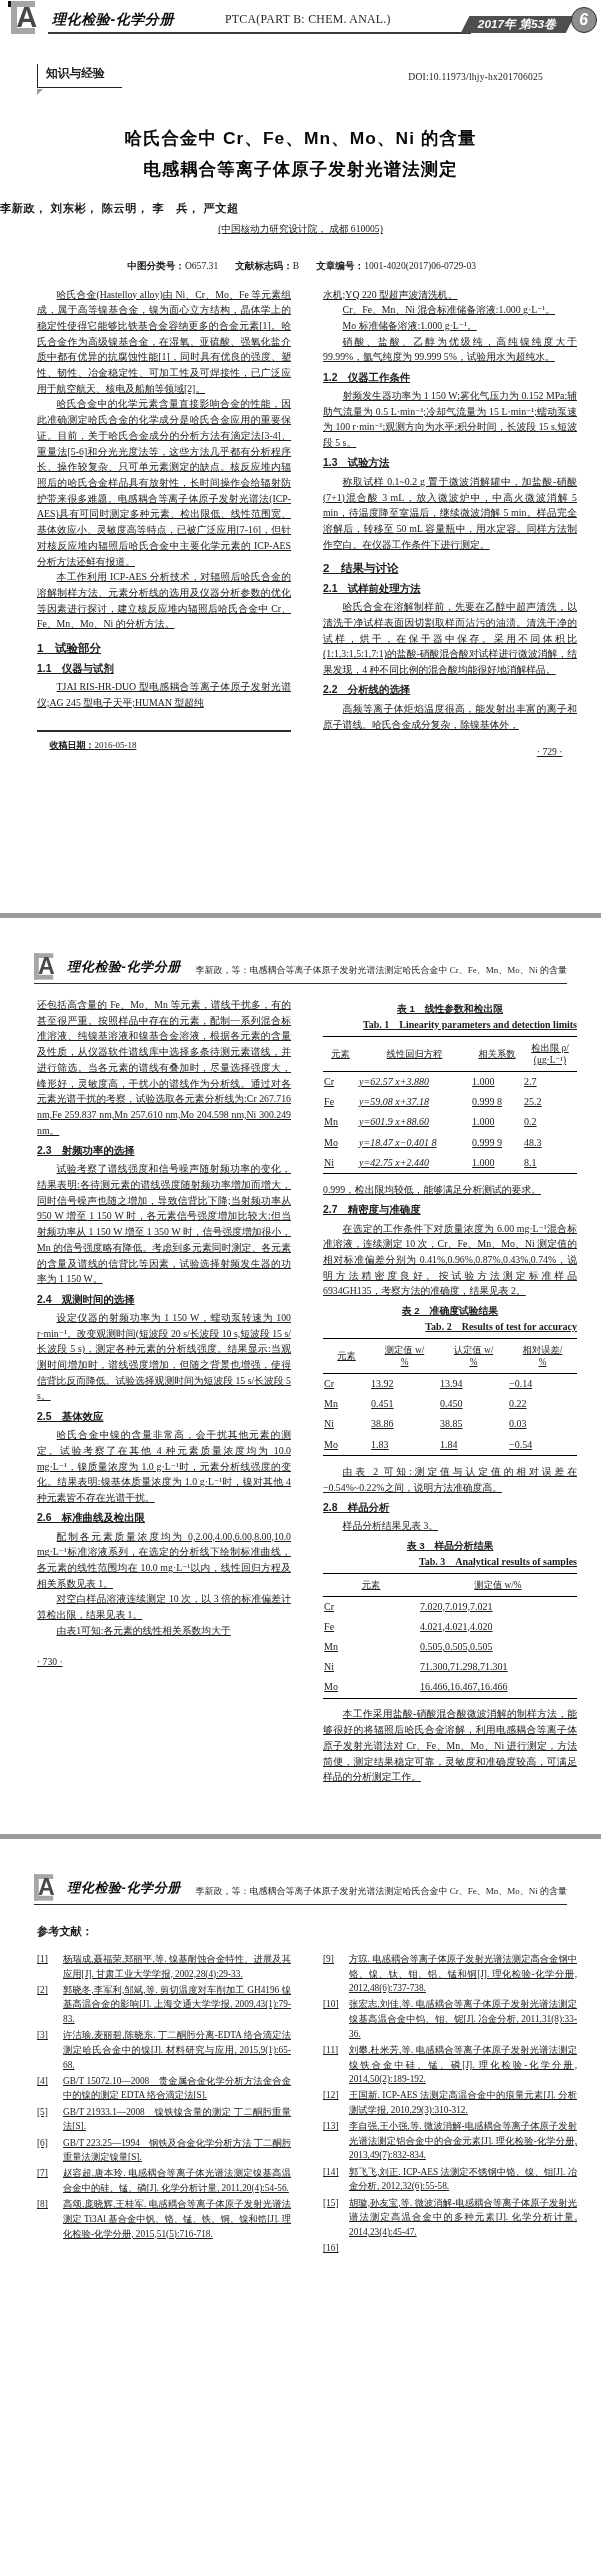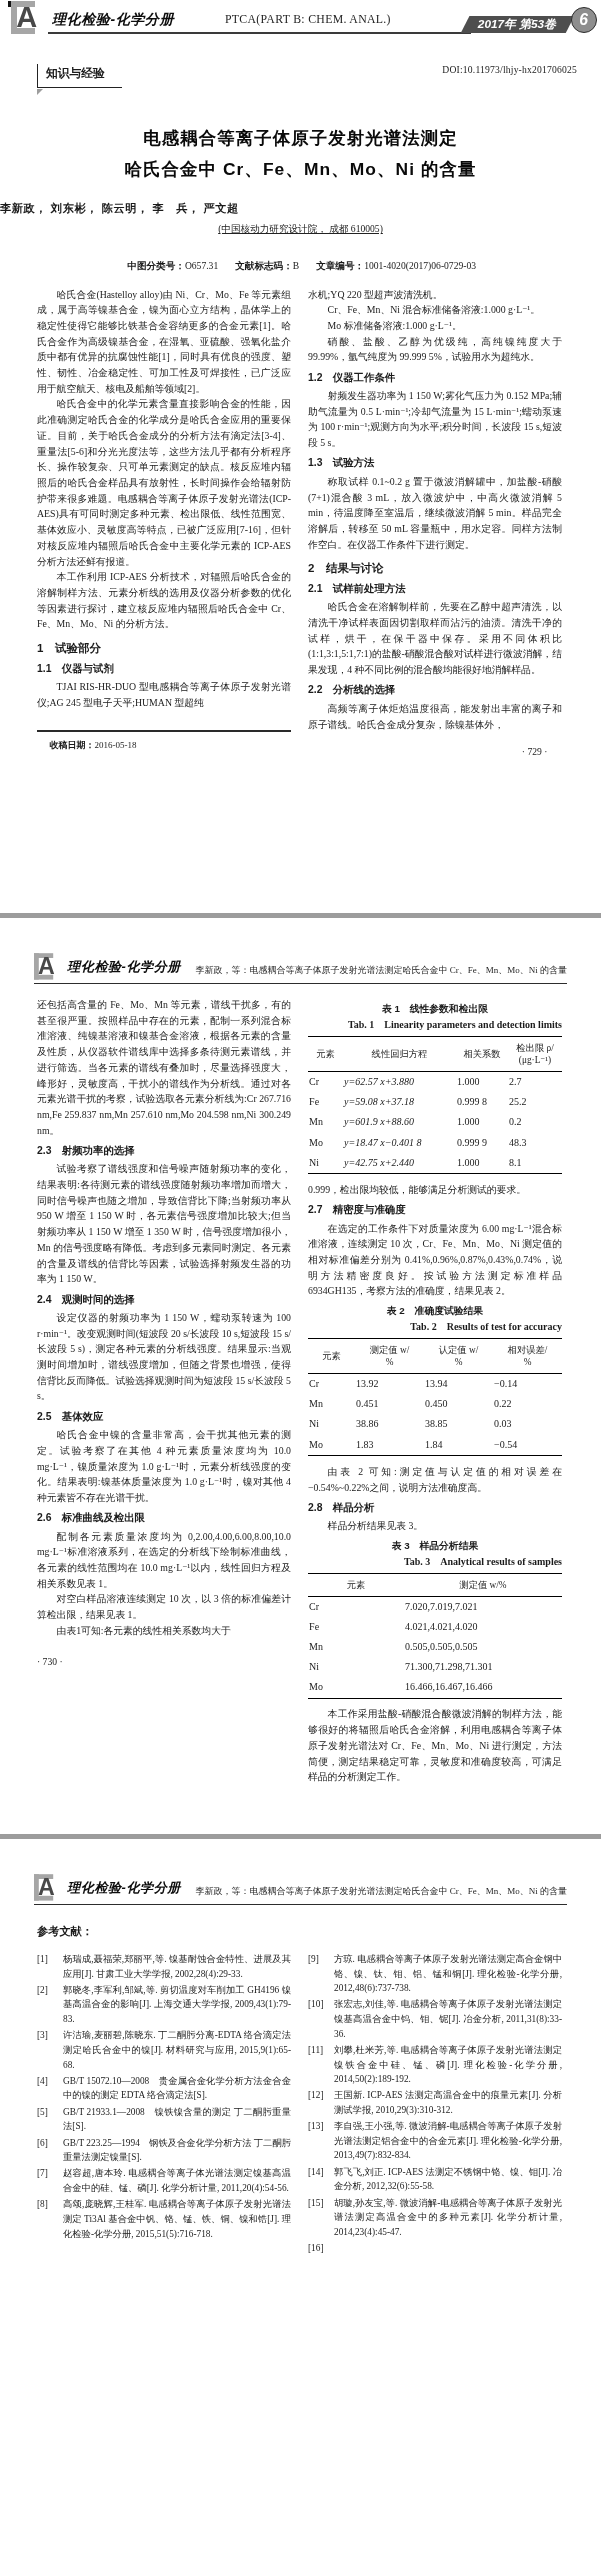--- a/index.html
+++ b/index.html
@@ -31,38 +31,38 @@
   .ptca { position:absolute; left:225px; top:10px; font-size:11.8px; color:#1f1f1f; letter-spacing:0.3px; }
   .issue-banner { position:absolute; right:31px; top:13.5px; width:105px; height:17.4px; background:#4e4e4e;
     transform:skewX(-27deg); display:flex; align-items:center; justify-content:center; }
   .issue-banner span { transform:skewX(27deg); color:#fff; font-family:"Liberation Sans","DejaVu Sans",sans-serif;
     font-weight:bold; font-style:italic; font-size:11.8px; white-space:nowrap; }
   .issue-circle { position:absolute; right:4.5px; top:5px; width:26px; height:26px; border-radius:50%;
     background:#8e8e8e; border:1.7px solid #2c2c2c; color:#fff; font-style:italic; font-weight:bold;
     font-size:15.7px; display:flex; align-items:center; justify-content:center;
     font-family:"Liberation Sans","DejaVu Sans",sans-serif; }
 
-  .column-row { margin:25px 24px 0 37px; display:flex; justify-content:space-between; align-items:flex-start; }
+  .column-row { margin:25px 58px 0 37px; display:flex; justify-content:space-between; align-items:center; }
   .column-label { position:relative; font-family:"Liberation Sans","DejaVu Sans",sans-serif; font-weight:bold;
     font-size:11.8px; padding:2.2px 17px 4.5px 7.9px; border-left:1.1px solid #222; border-bottom:1.1px solid #222; }
   .column-label::after { content:""; position:absolute; left:-1.1px; bottom:-7.9px; width:0; height:0;
     border-top:6.7px solid #9d9d9d; border-right:6.7px solid transparent; }
   .doi { font-size:9.6px; color:#222; letter-spacing:0.2px; }
 
   .title { margin:35px 22.5px 0; text-align:center; font-family:"Liberation Sans","DejaVu Sans",sans-serif;
     font-weight:bold; font-size:17.4px; line-height:31px; letter-spacing:1.1px; color:#0a0a0a; }
   .authors { margin-top:15.7px; font-family:"Liberation Sans","DejaVu Sans",sans-serif;
     font-weight:bold; font-size:11.2px; letter-spacing:0.6px; }
   .affil { margin-top:7.9px; text-align:center; font-size:9.6px; color:#222;text-decoration:underline; }
   .meta { margin-top:23.6px; text-align:center; font-size:9.6px;margin-left:17px; }
   .m-label { font-family:"Liberation Sans","DejaVu Sans",sans-serif; font-weight:bold; }
   .m-val { margin-right:14.6px; }
 
   
-  .cols { display:grid; grid-template-columns:254px 254px; column-gap:17px; margin:13.5px 37px 0; }
+  .cols { display:grid; grid-template-columns:254px 254px; column-gap:32px; margin:13.5px 37px 0;text-decoration:underline; }
   .col { text-align:justify; }
   .para { font-size:9.8px; line-height:15.7px; text-indent:2em; }
   .noindent { text-indent:0; }
   .h-num { font-family:"Liberation Sans","DejaVu Sans",sans-serif; font-weight:bold; font-size:11.5px;
     margin:9px 0 5.6px; text-indent:0; }
   .h-sub { font-family:"Liberation Sans","DejaVu Sans",sans-serif; font-weight:bold; font-size:10.4px;
     margin:5.6px 0 3.4px; text-indent:0; }
   .pageno-right { margin-top:13.5px; text-align:right; padding-right:14.6px; font-size:9.6px; }
   .pageno-left  { margin-top:17px; text-align:left; font-size:9.6px; }
 
@@ -116,22 +116,22 @@
     </div>
     <div class="issue-circle">6</div>
   </div>
 
   <div class="column-row">
     <div class="column-label">知识与经验</div>
     <div class="doi">DOI:10.11973/lhjy-hx201706025</div>
   </div>
 
   <div class="title">
+    <div>哈氏合金中 Cr、Fe、Mn、Mo、Ni 的含量</div>
     <div>电感耦合等离子体原子发射光谱法测定</div>
-    <div>哈氏合金中 Cr、Fe、Mn、Mo、Ni 的含量</div>
   </div>
 
   <div class="authors">李新政， 刘东彬， 陈云明， 李　兵， 严文超</div>
   <div class="affil">(中国核动力研究设计院， 成都 610005)</div>
 
   <div class="meta">
     <span class="m-label">中图分类号：</span><span class="m-val">O657.31</span>
     <span class="m-label">文献标志码：</span><span class="m-val">B</span>
     <span class="m-label">文章编号：</span><span class="m-val">1001-4020(2017)06-0729-03</span>
   </div>

